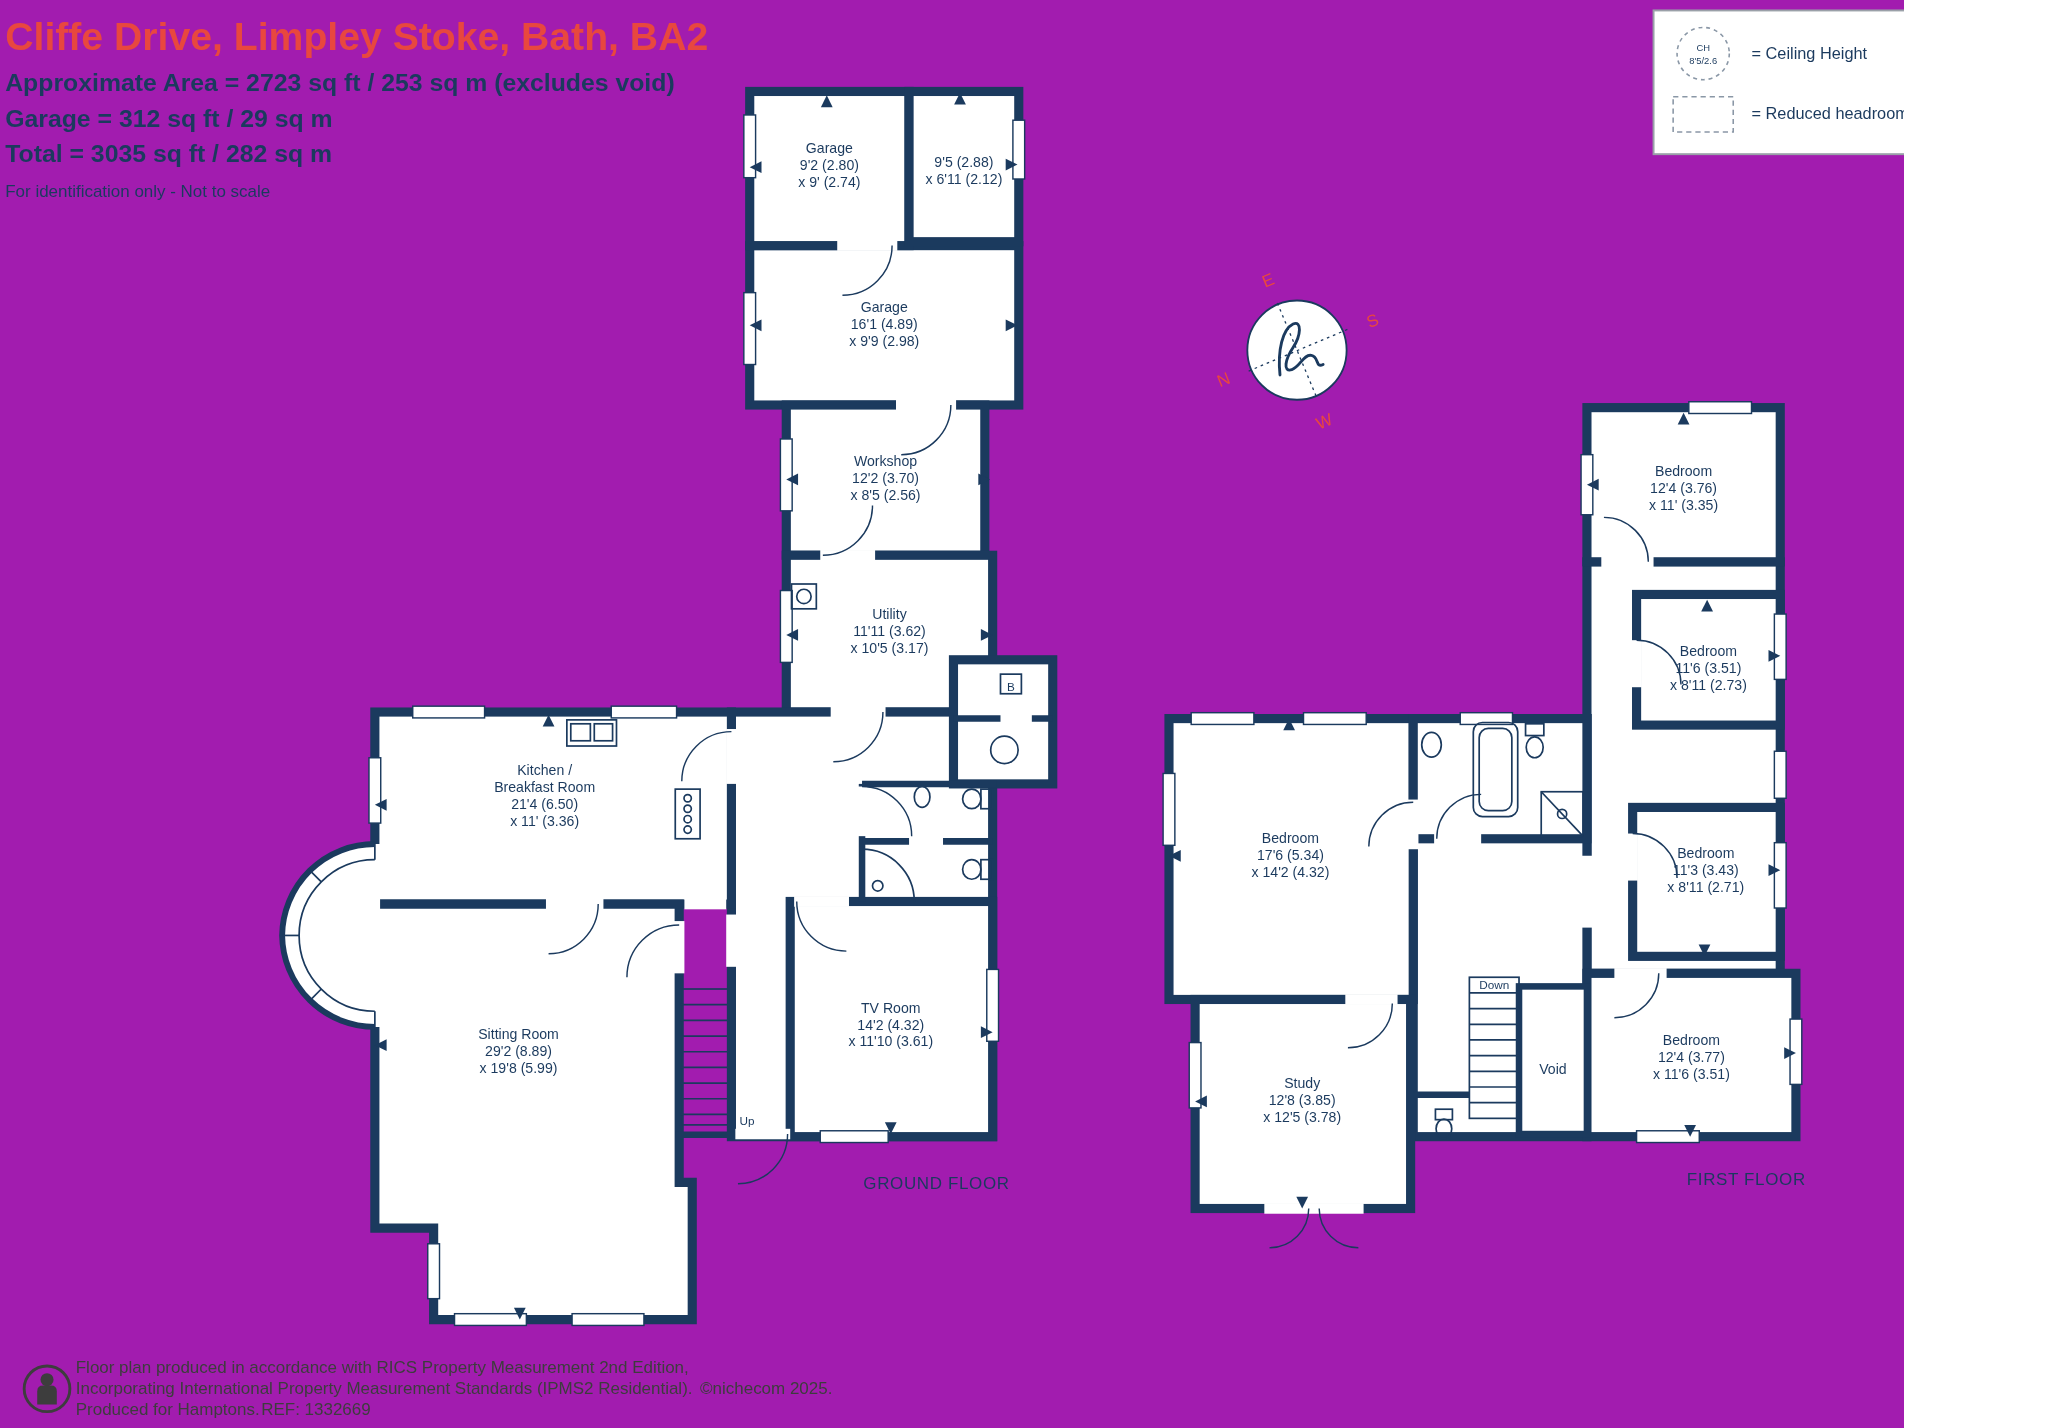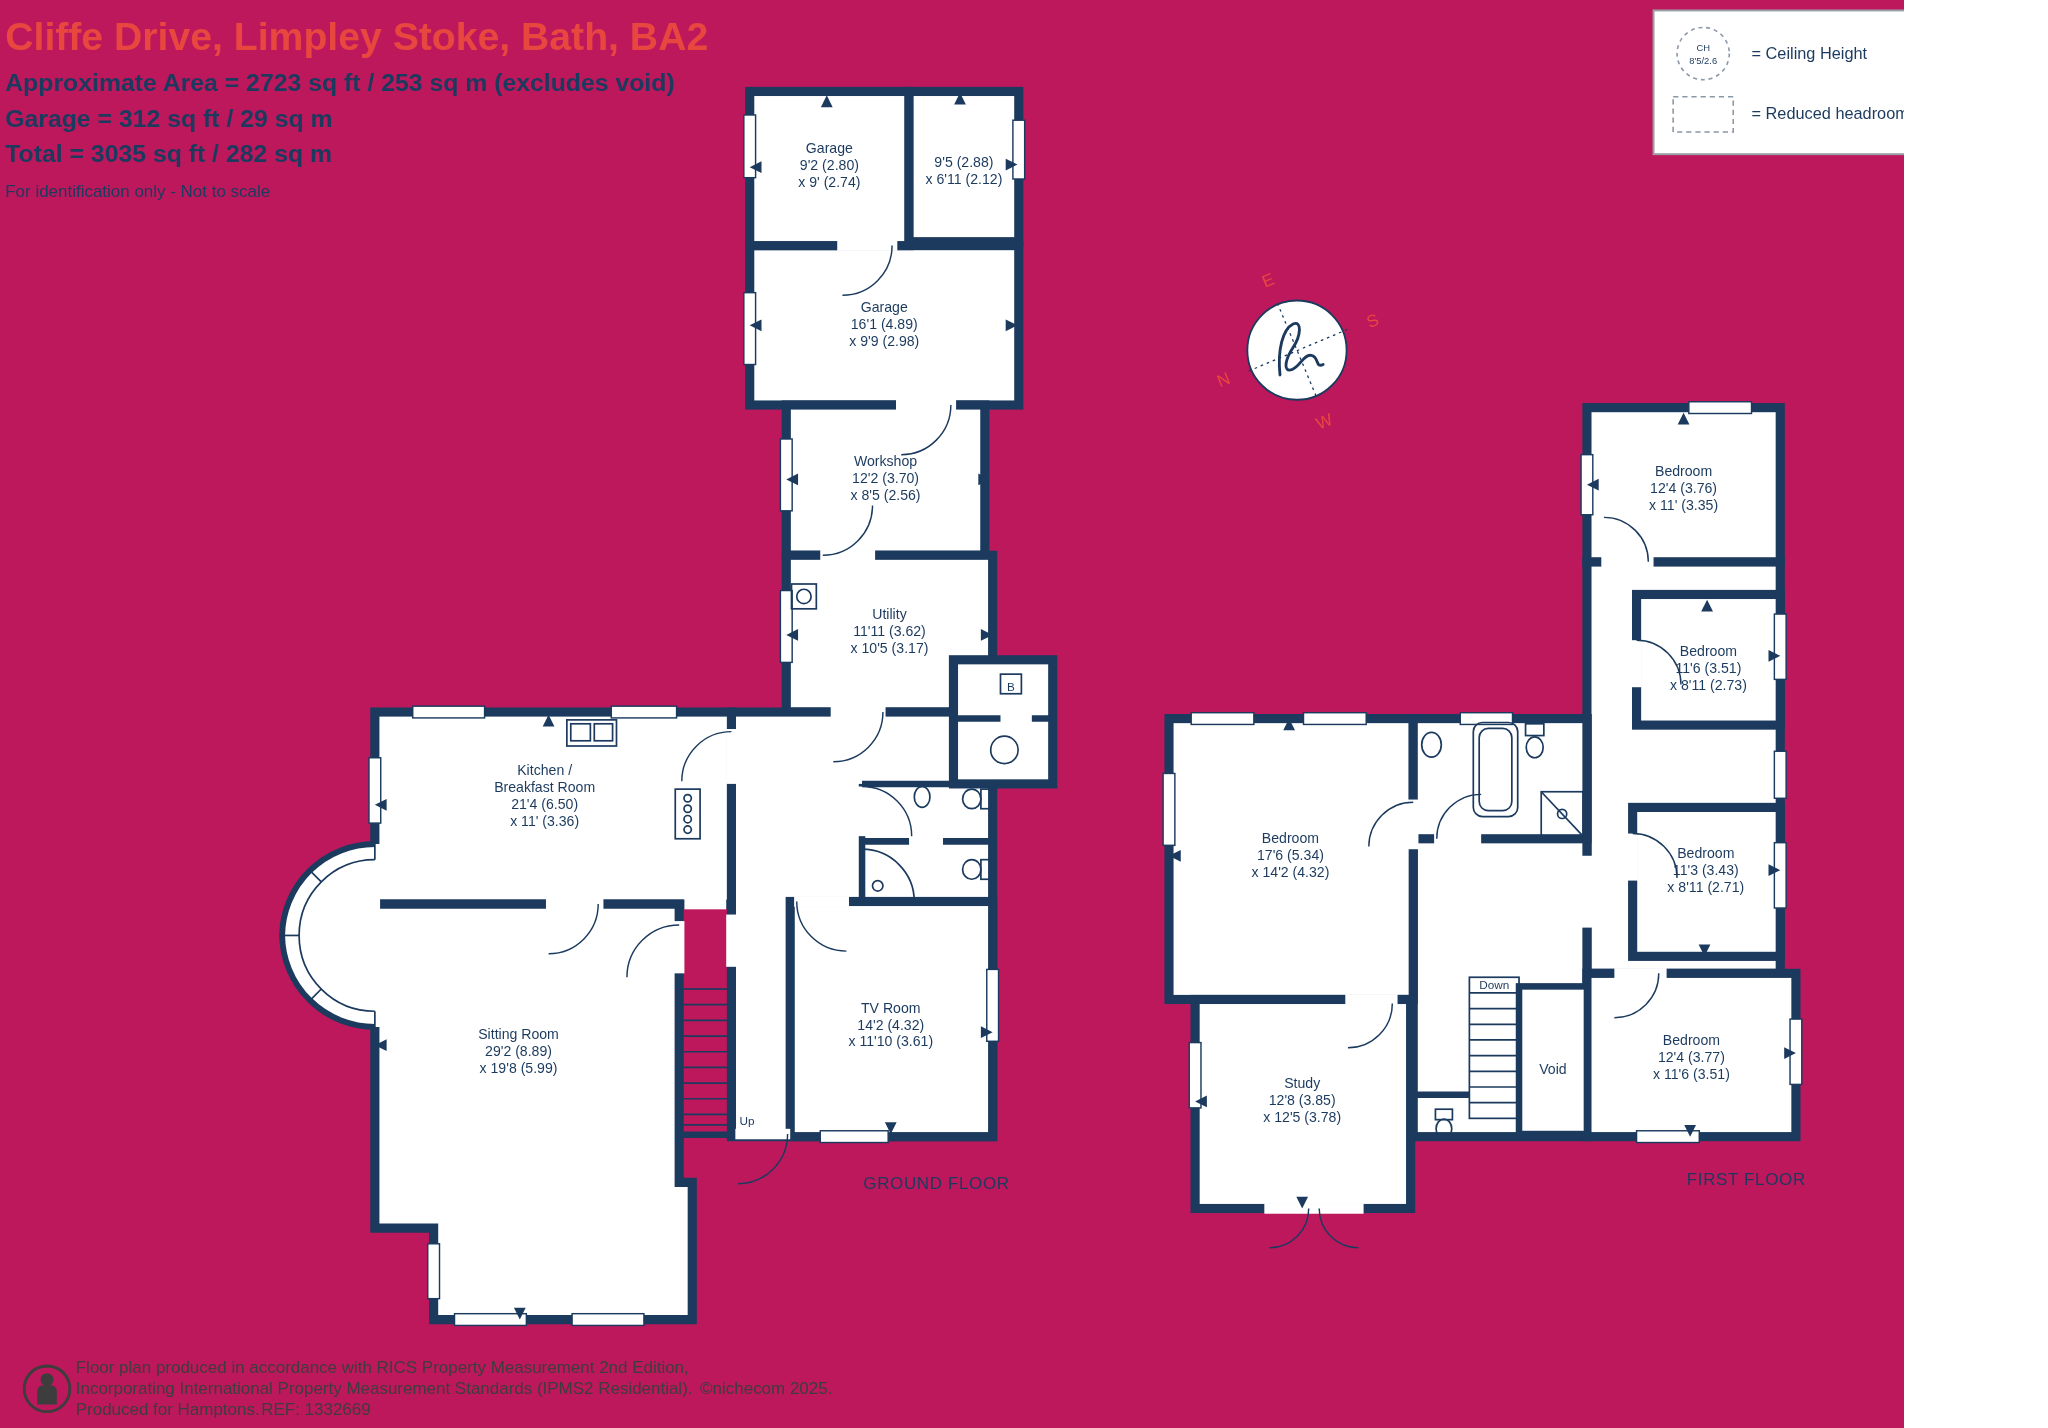--- a/index.html
+++ b/index.html
@@ -1,16 +1,16 @@
 <!DOCTYPE html>
 <html><head>
 <meta charset="utf-8">
 <style>
   html,body{margin:0;padding:0;background:#fff;}
-  .page{width:1904px;height:1428px;position:relative;background:#be185d;overflow:hidden;}
+  .page{width:1904px;height:1428px;position:relative;background:#a21caf;overflow:hidden;}
   .page svg{display:block;width:2048px;height:1428px;}
   svg text{font-family:"Liberation Sans","DejaVu Sans",sans-serif;fill:#1b3a5e;}
   .title{font-size:30px;font-weight:bold;fill:#e8473f;}
   .subtitle{font-size:19px;font-weight:bold;}
   .disclaimer{font-size:13px;}
   .room{font-size:10.8px;text-anchor:middle;}
   .floor-title{font-size:13px;text-anchor:middle;letter-spacing:.5px;}
   .tiny{font-size:9px;text-anchor:middle;}
   .legend-text{font-size:12.5px;}
   .legend-small{font-size:7.2px;text-anchor:middle;}

